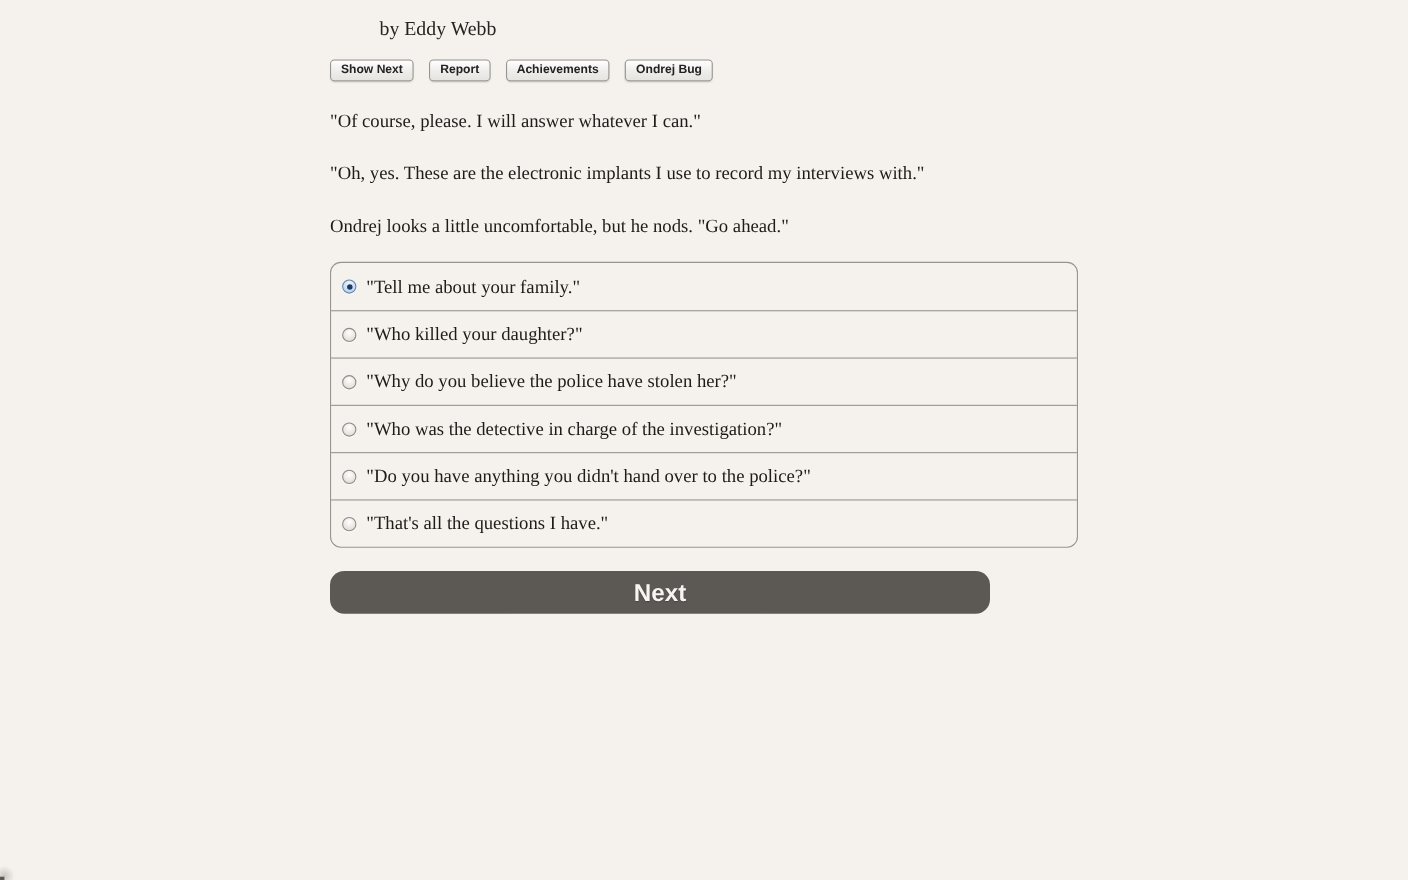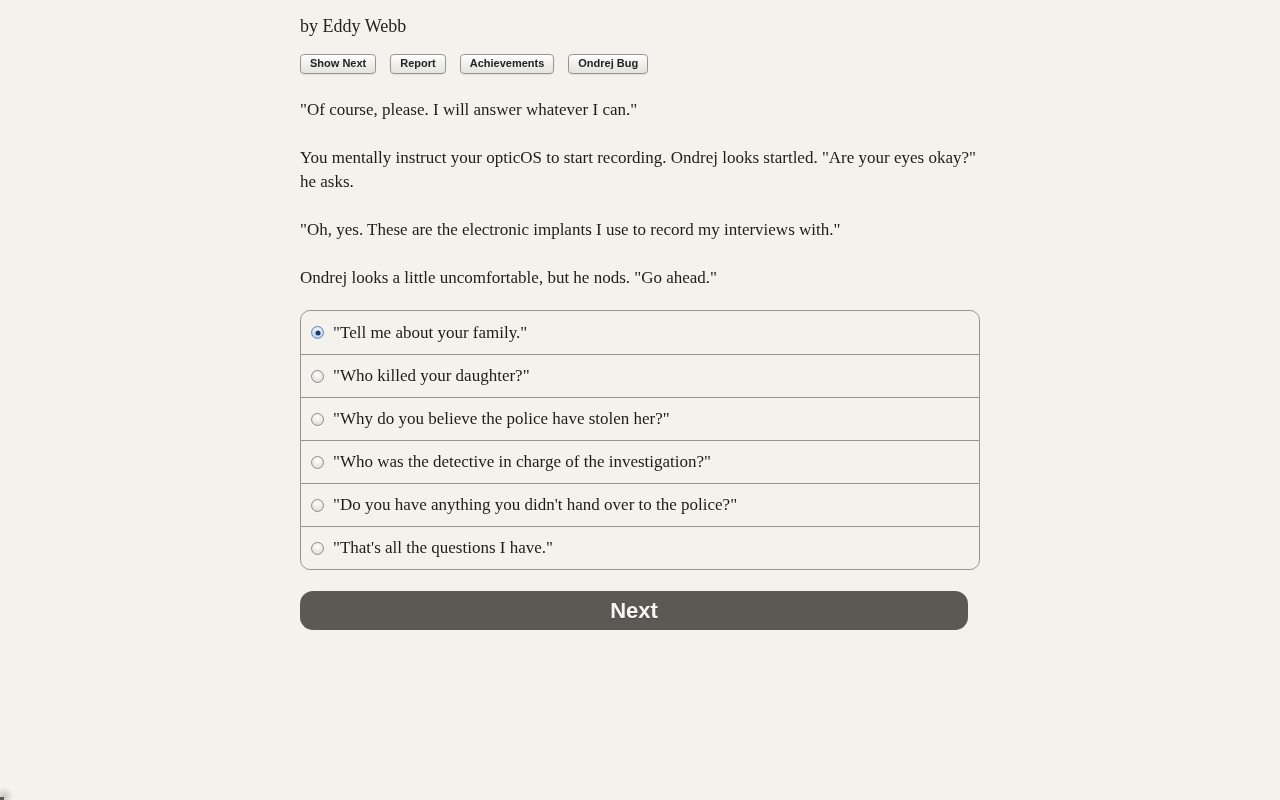--- a/index.html
+++ b/index.html
@@ -18,21 +18,21 @@
     font-family:"Liberation Serif", serif;
   }
   .main{position:absolute;left:300px;top:0;width:680px;}
 
   .title{
     margin:14px 0 0;
     font-size:26px;line-height:30px;font-weight:700;
     letter-spacing:.2px;color:#262220;
   }
   .author{
-    margin-top:15px;font-size:18px;line-height:22px;color:#262220;
+    margin-top:15px;font-size:18px;line-height:22px;color:#262220;margin-left:45px;
   }
 
   .toolbar{margin-top:17px;display:flex;gap:14px;}
   .tool-btn{
     font-family:"Liberation Sans", sans-serif;
     font-size:11px;font-weight:700;color:#232323;
     padding:3px 9px 4px;
     border:1px solid #979590;border-radius:4px;
     background:linear-gradient(#ffffff,#efedea 55%,#e6e4e0);
     box-shadow:0 1px 1px rgba(0,0,0,.08);
@@ -67,21 +67,21 @@
   }
   .radio.selected::after{
     content:"";position:absolute;left:50%;top:50%;
     width:5px;height:5px;border-radius:50%;
     transform:translate(-50%,-50%);
     background:#1c3a64;
   }
   .choice-label{font-size:17px;line-height:20px;}
 
   .next-btn{
-    display:block;margin-top:21px;width:668px;height:39px;
+    display:block;margin-top:21px;width:600px;height:39px;
     border:none;border-radius:13px;
     background:var(--next-bg);
     color:var(--next-text);
     font-family:"Liberation Sans", sans-serif;
     font-size:22px;font-weight:700;
     text-shadow:0 1px 1px rgba(0,0,0,.25);
     cursor:pointer;
   }
 
   .corner-artifact{
@@ -106,21 +106,20 @@
   <button class="tool-btn">Report</button>
 
   <button class="tool-btn">Achievements</button>
 
   <button class="tool-btn">Ondrej Bug</button>
 </div>
 
   <div id="story-text">
   <p class="para">"Of course, please. I will answer whatever I can."</p>
 
-  <p class="para">You mentally instruct your opticOS to start recording. Ondrej looks startled. "Are your eyes okay?" he asks.</p>
 
   <p class="para">"Oh, yes. These are the electronic implants I use to record my interviews with."</p>
 
   <p class="para">Ondrej looks a little uncomfortable, but he nods. "Go ahead."</p>
 </div>
 
   <div class="choice-box" role="radiogroup" id="choice-box">
   <div class="choice-row" role="radio" aria-checked="true">
     <span class="radio selected"></span>
     <span class="choice-label">"Tell me about your family."</span>

